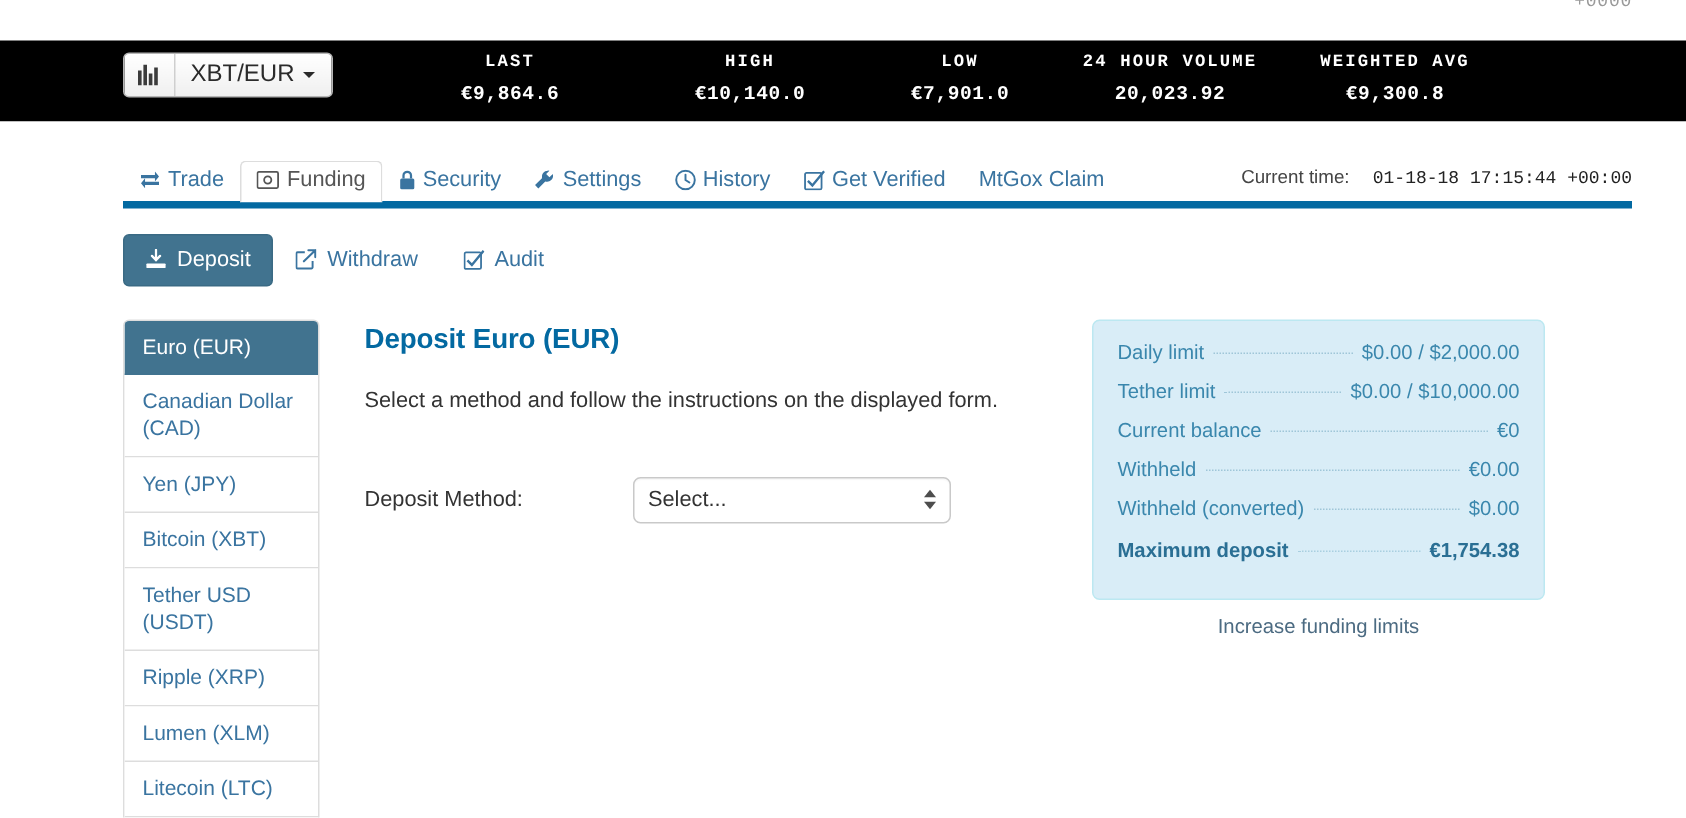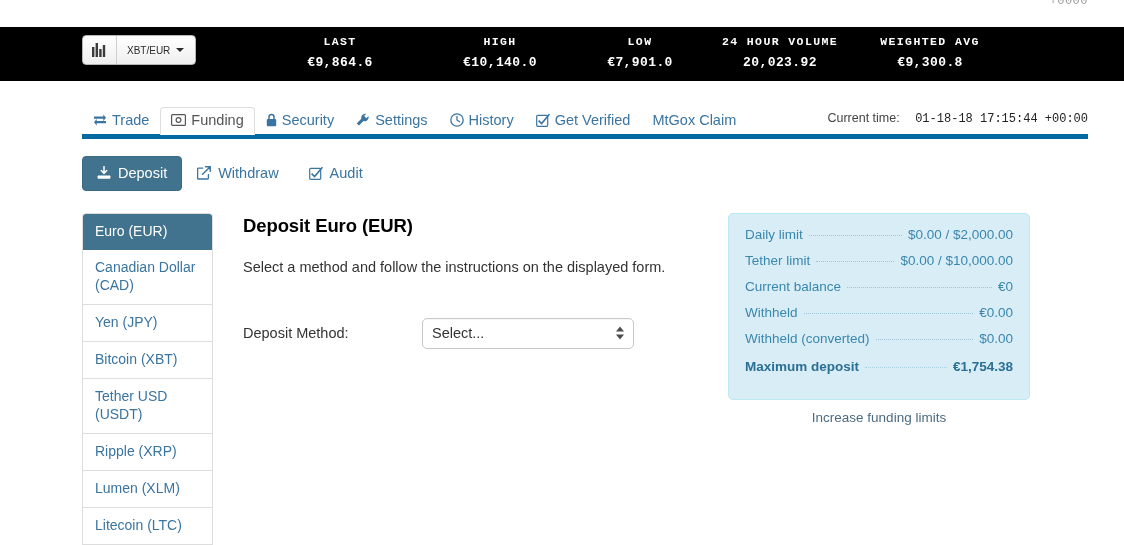--- a/index.html
+++ b/index.html
@@ -54,21 +54,21 @@
     width: 34px;
     display: flex;
     align-items: center;
     justify-content: center;
     border-right: 1px solid #cfcfcf;
   }
   .pair-btn .pair-label {
     display: flex;
     align-items: center;
     padding: 0 11px 0 10px;
-    font-size: 10px;
+    font-size: 16px;
     color: #2b2b2b;
     white-space: nowrap;
     text-align: right;
   }
   .caret {
     display: inline-block;
     margin-left: 6px;
     width: 0; height: 0;
     border-left: 4px solid transparent;
     border-right: 4px solid transparent;
@@ -222,21 +222,21 @@
   }
 
   .content {
     margin-left: 243px;
     margin-right: 36px;
     position: relative;
   }
   .h3 {
     font-size: 18.5px;
     font-weight: bold;
-    color: #000000;
+    color: #0369a1;
     margin: 0;
     padding-top: 2px;
     letter-spacing: -0.1px;
   }
   .lead {
     font-size: 14.5px;
     color: #333333;
     margin-top: 22px;
   }
   .formrow {

